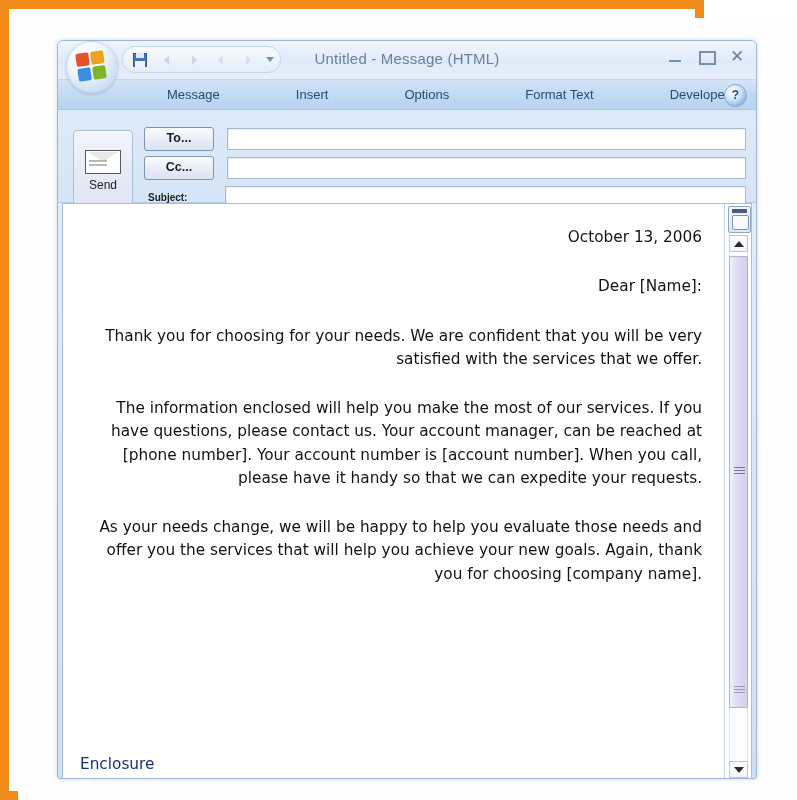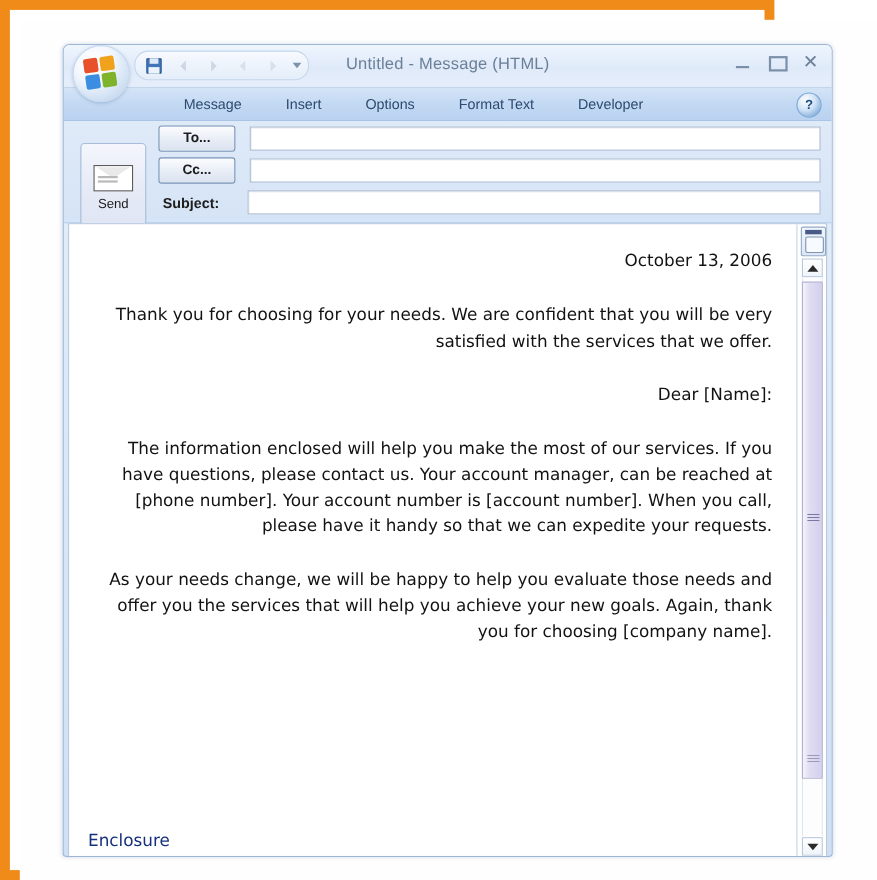--- a/index.html
+++ b/index.html
@@ -162,20 +162,21 @@
 
   
   .tabstrip {
     position: relative;
     height: 29px;
     background: linear-gradient(180deg,#d4e4f7 0%, #c3d9f3 50%, #b9d2f0 100%);
     border-bottom: 1px solid #a9c4e4;
     display: flex;
     align-items: center;
     padding-left: 96px;
+    justify-content: space-between;
   }
   .tab {
     font-size: 13px;
     color: #2c4a6e;
     padding: 4px 13px;
     margin-right: 14px;
     border-radius: 3px 3px 0 0;
     white-space: nowrap;
   }
   .help-btn {
@@ -234,42 +235,42 @@
     background:#b9b9b9;
     box-shadow: 0 4px 0 #b9b9b9;
   }
   .send-label {
     font-size: 12px;
     color: #1d1d1d;
   }
 
   .addr-rows {
     position: absolute;
-    left: 86px; right: 10px; top: 4px;
+    left: 86px; right: 10px; top: 17px;
   }
   .addr-row {
     display: flex;
     align-items: center;
     height: 24px;
     margin-bottom: 5px;
   }
   .addr-btn {
     width: 68px; height: 22px;
     border: 1px solid #7b96b8;
     border-radius: 3px;
     background: linear-gradient(180deg,#fbfcfe 0%, #e9eef7 50%, #dbe3f0 100%);
     font-size: 12.5px;
     color: #1d1d1d;
     text-align: center;
     line-height: 21px;
     font-weight: 600;
   }
   .addr-label {
     width: 68px;
-    font-size: 13px;
+    font-size: 10px;
     color: #1d1d1d;
     font-weight: 600;
     text-align: left;
     padding-left: 4px;
     box-sizing: border-box;
   }
   .addr-input {
     flex: 1;
     height: 22px;
     margin-left: 13px;
@@ -473,22 +474,22 @@
           <input class="addr-input" type="text" value="" placeholder="" style="">
         </div>
 
       </div>
     </div>
 
     <div class="body-area">
 
       <div class="body-text">
         <p>October 13, 2006</p>
+        <p>Dear [Name]:</p>
         <p>Thank you for choosing for your needs. We are confident that you will be very satisfied with the services that we offer.</p>
-        <p>Dear [Name]:</p>
         <p>The information enclosed will help you make the most of our services. If you have questions, please contact us. Your account manager, can be reached at [phone number]. Your account number is [account number]. When you call, please have it handy so that we can expedite your requests.</p>
         <p>As your needs change, we will be happy to help you evaluate those needs and offer you the services that will help you achieve your new goals. Again, thank you for choosing [company name].</p>
       </div>
 
       <div class="enclosure">Enclosure</div>
 
       <div class="scrollbar">
         <div class="sb-top-btn">
           <span class="bar"></span>
           <span class="glyph"></span>

